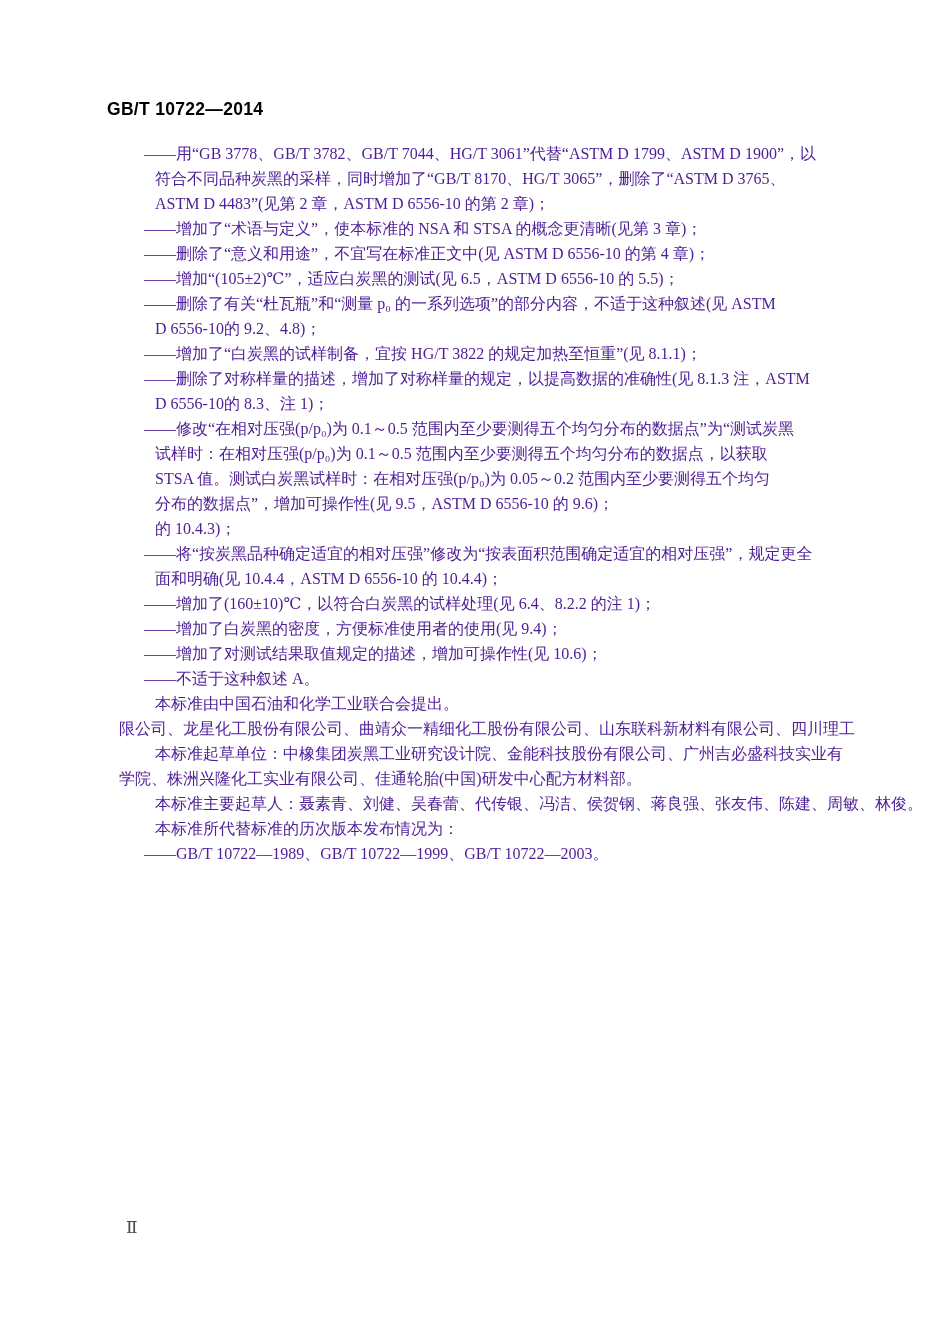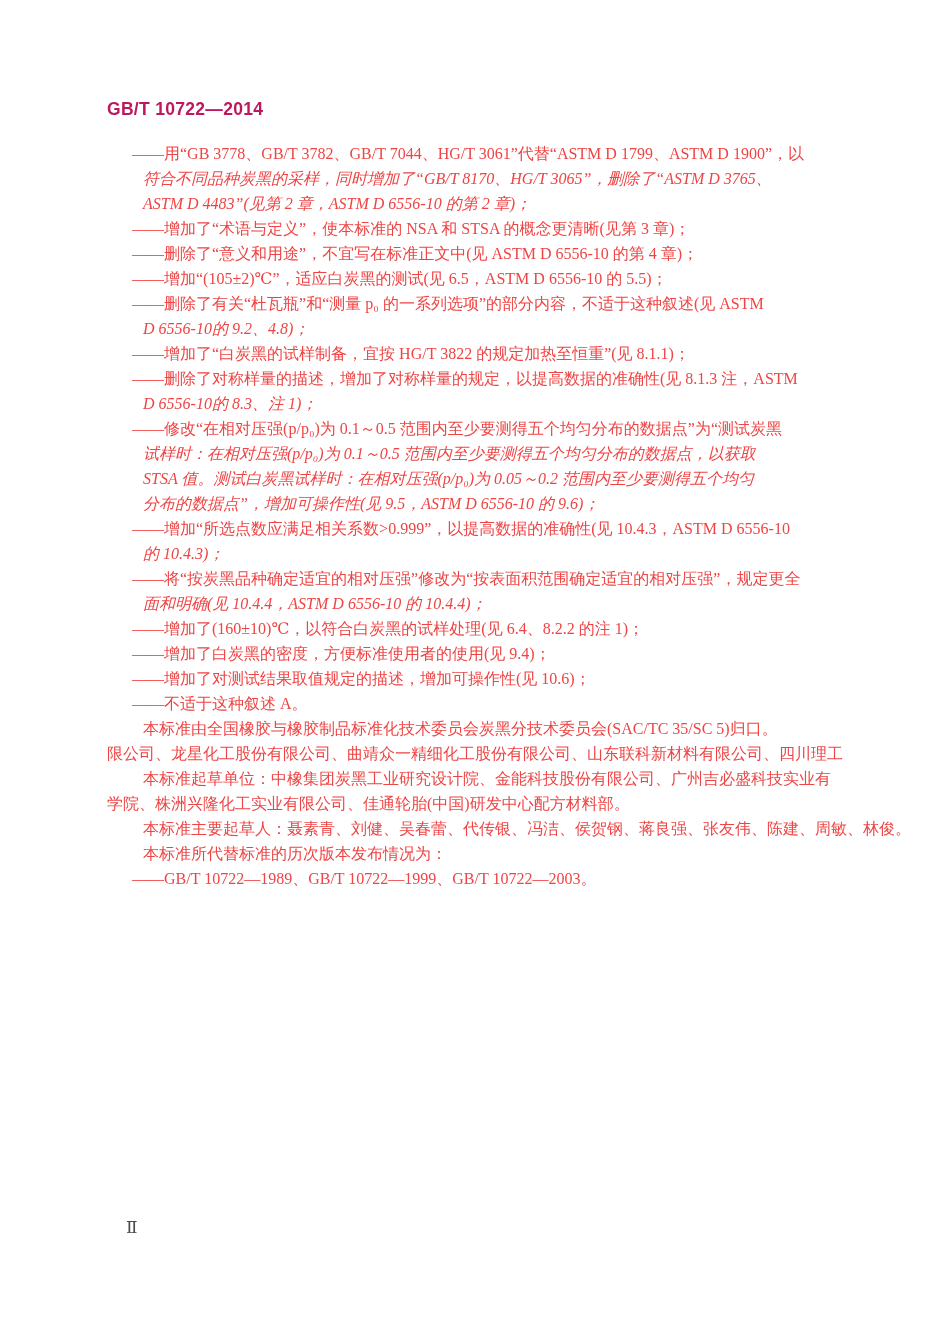--- a/index.html
+++ b/index.html
@@ -18,36 +18,37 @@
     overflow: hidden;
   }
   .doc-number {
     position: absolute;
     left: 107px;
     top: 99px;
     font-family: "Liberation Sans", "DejaVu Sans", sans-serif;
     font-weight: bold;
     font-size: 17.5px;
     letter-spacing: 0.3px;
-    color: #be185d;
+    color: #000000;
   }
   .content {
     position: absolute;
     left: 107px;
     top: 141px;
     width: 770px;
   }
   .ln {
     font-size: 16px;
     line-height: 25px;
     white-space: nowrap;
-    color: #ef4444;
+    color: #4c1d95;
+    margin-left: 12px;
   }
   .item  { padding-left: 25px; }  
-  .cont  { padding-left: 36px; font-style: italic; }  
+  .cont  { padding-left: 36px; }  
   .para  { padding-left: 36px; }  
   .flush { padding-left: 0;    }  
   .page-number {
     position: absolute;
     left: 126px;
     top: 1217px;
     font-size: 17px;
     color: #4a4a4a;
   }
 </style>
@@ -67,29 +68,28 @@
     <div class="ln item">——增加“(105±2)℃”，适应白炭黑的测试(见 6.5，ASTM D 6556-10 的 5.5)；</div>
     <div class="ln item">——删除了有关“杜瓦瓶”和“测量 p₀ 的一系列选项”的部分内容，不适于这种叙述(见 ASTM</div>
     <div class="ln cont">D 6556-10的 9.2、4.8)；</div>
     <div class="ln item">——增加了“白炭黑的试样制备，宜按 HG/T 3822 的规定加热至恒重”(见 8.1.1)；</div>
     <div class="ln item">——删除了对称样量的描述，增加了对称样量的规定，以提高数据的准确性(见 8.1.3 注，ASTM</div>
     <div class="ln cont">D 6556-10的 8.3、注 1)；</div>
     <div class="ln item">——修改“在相对压强(p/p₀)为 0.1～0.5 范围内至少要测得五个均匀分布的数据点”为“测试炭黑</div>
     <div class="ln cont">试样时：在相对压强(p/p₀)为 0.1～0.5 范围内至少要测得五个均匀分布的数据点，以获取</div>
     <div class="ln cont">STSA 值。测试白炭黑试样时：在相对压强(p/p₀)为 0.05～0.2 范围内至少要测得五个均匀</div>
     <div class="ln cont">分布的数据点”，增加可操作性(见 9.5，ASTM D 6556-10 的 9.6)；</div>
-    <div class="ln item">——增加“所选点数应满足相关系数&gt;0.999”，以提高数据的准确性(见 10.4.3，ASTM D 6556-10</div>
     <div class="ln cont">的 10.4.3)；</div>
     <div class="ln item">——将“按炭黑品种确定适宜的相对压强”修改为“按表面积范围确定适宜的相对压强”，规定更全</div>
     <div class="ln cont">面和明确(见 10.4.4，ASTM D 6556-10 的 10.4.4)；</div>
     <div class="ln item">——增加了(160±10)℃，以符合白炭黑的试样处理(见 6.4、8.2.2 的注 1)；</div>
     <div class="ln item">——增加了白炭黑的密度，方便标准使用者的使用(见 9.4)；</div>
     <div class="ln item">——增加了对测试结果取值规定的描述，增加可操作性(见 10.6)；</div>
     <div class="ln item">——不适于这种叙述 A。</div>
-    <div class="ln para">本标准由全国橡胶与橡胶制品标准化技术委员会炭黑分技术委员会(SAC/TC 35/SC 5)归口。</div>
+    <div class="ln para">本标准由中国石油和化学工业联合会提出。</div>
     <div class="ln flush">限公司、龙星化工股份有限公司、曲靖众一精细化工股份有限公司、山东联科新材料有限公司、四川理工</div>
     <div class="ln para">本标准起草单位：中橡集团炭黑工业研究设计院、金能科技股份有限公司、广州吉必盛科技实业有</div>
     <div class="ln flush">学院、株洲兴隆化工实业有限公司、佳通轮胎(中国)研发中心配方材料部。</div>
     <div class="ln para">本标准主要起草人：聂素青、刘健、吴春蕾、代传银、冯洁、侯贺钢、蒋良强、张友伟、陈建、周敏、林俊。</div>
     <div class="ln para">本标准所代替标准的历次版本发布情况为：</div>
     <div class="ln item">——GB/T 10722—1989、GB/T 10722—1999、GB/T 10722—2003。</div>
   </div>
 
   <div class="page-number">Ⅱ</div>
 

